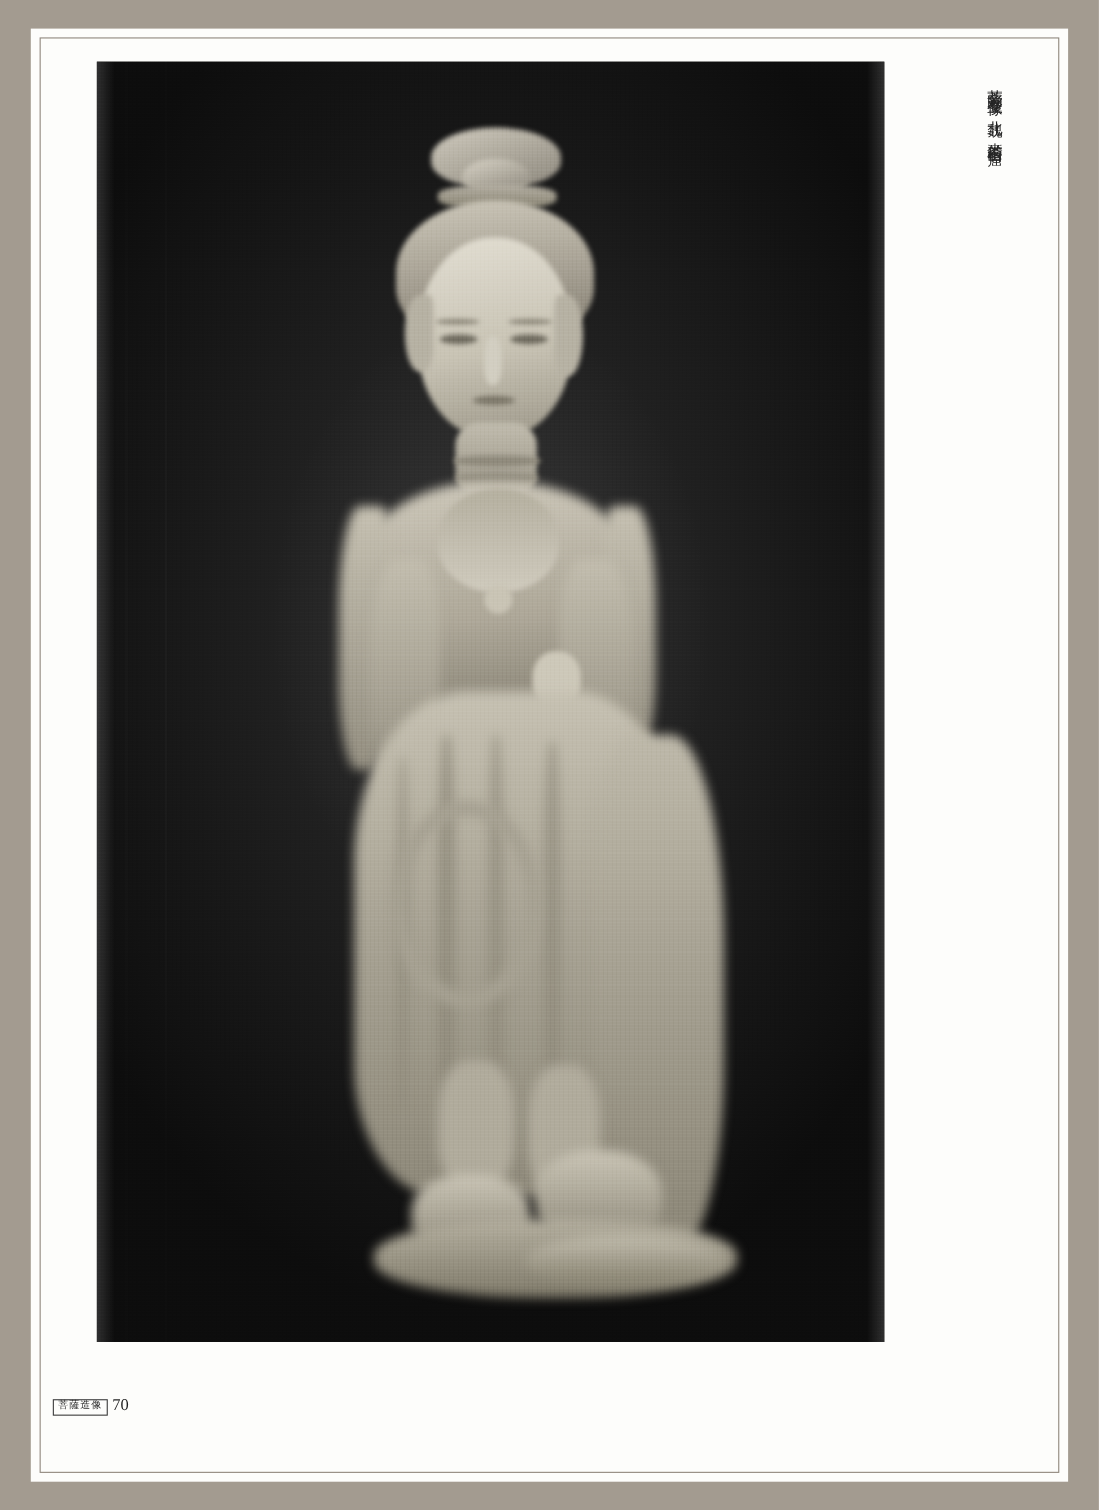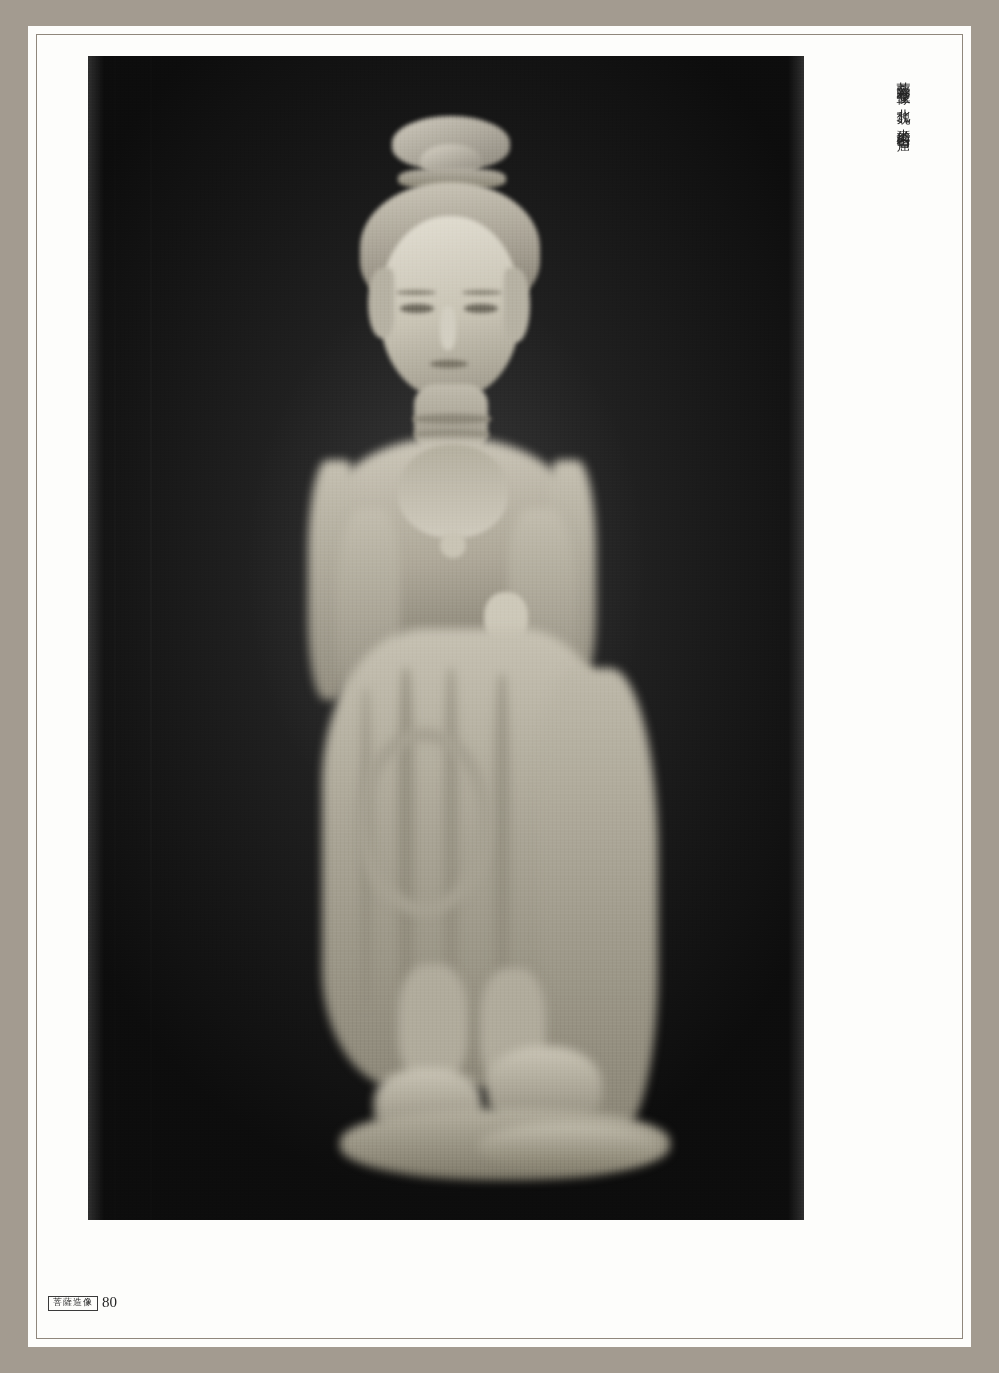--- a/index.html
+++ b/index.html
@@ -218,21 +218,21 @@
     letter-spacing: 2px;
     line-height: 1.35;
     color: #242424;
     white-space: pre;
   }
 
   
   .footer {
     position: absolute;
     left: 20px;
-    bottom: 36px;
+    bottom: 60px;
     display: flex;
     align-items: flex-end;
     gap: 4px;
   }
   .footer-label {
     border: 1px solid #3a3a3a;
     padding: 1px 4px 2px 4px;
     font-family: "DejaVu Serif", serif;
     font-size: 9px;
     letter-spacing: 1px;
@@ -300,16 +300,16 @@
         <div class="st softer base2"></div>
       </div>
 
       <div class="grain"></div>
     </div>
 
     <div class="caption">菩薩彩塑立像　北魏　麥積山石窟</div>
 
     <div class="footer">
       <div class="footer-label">菩薩造像</div>
-      <div class="footer-page">80</div>
+      <div class="footer-page">70</div>
     </div>
   </div>
 </div>
 
 </body></html>

